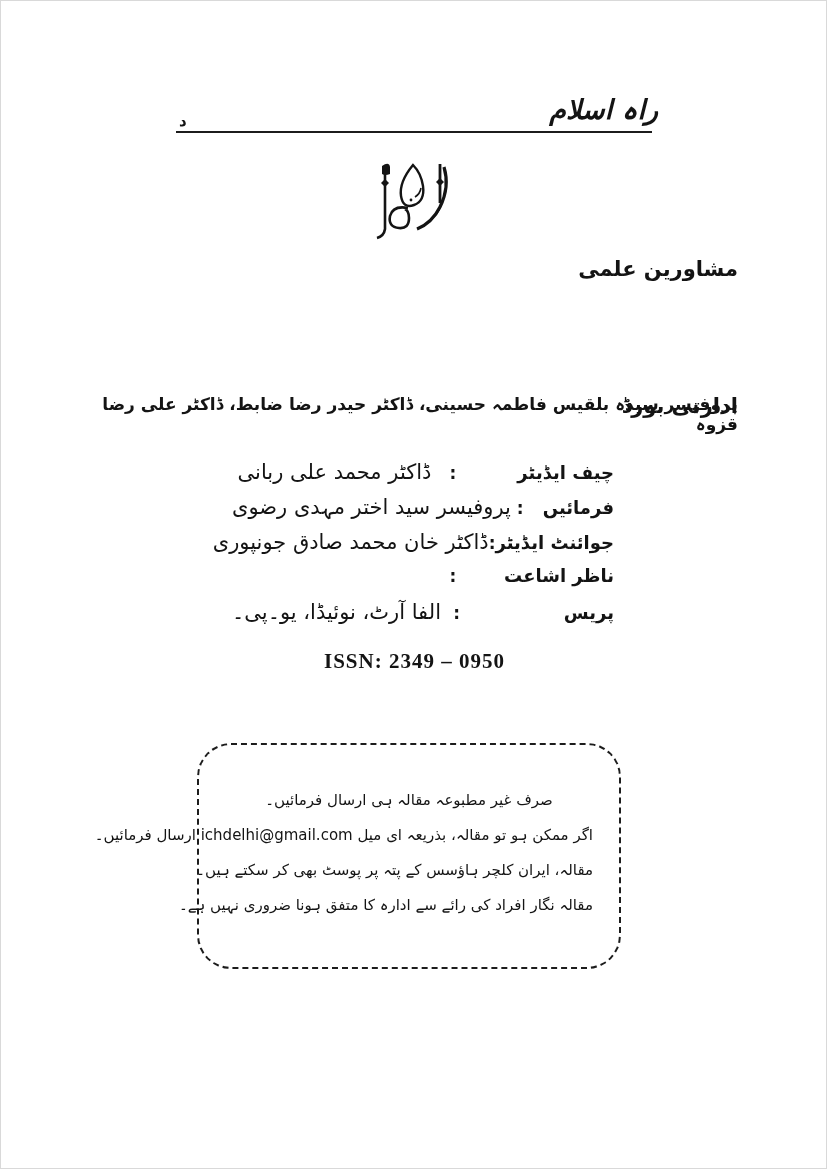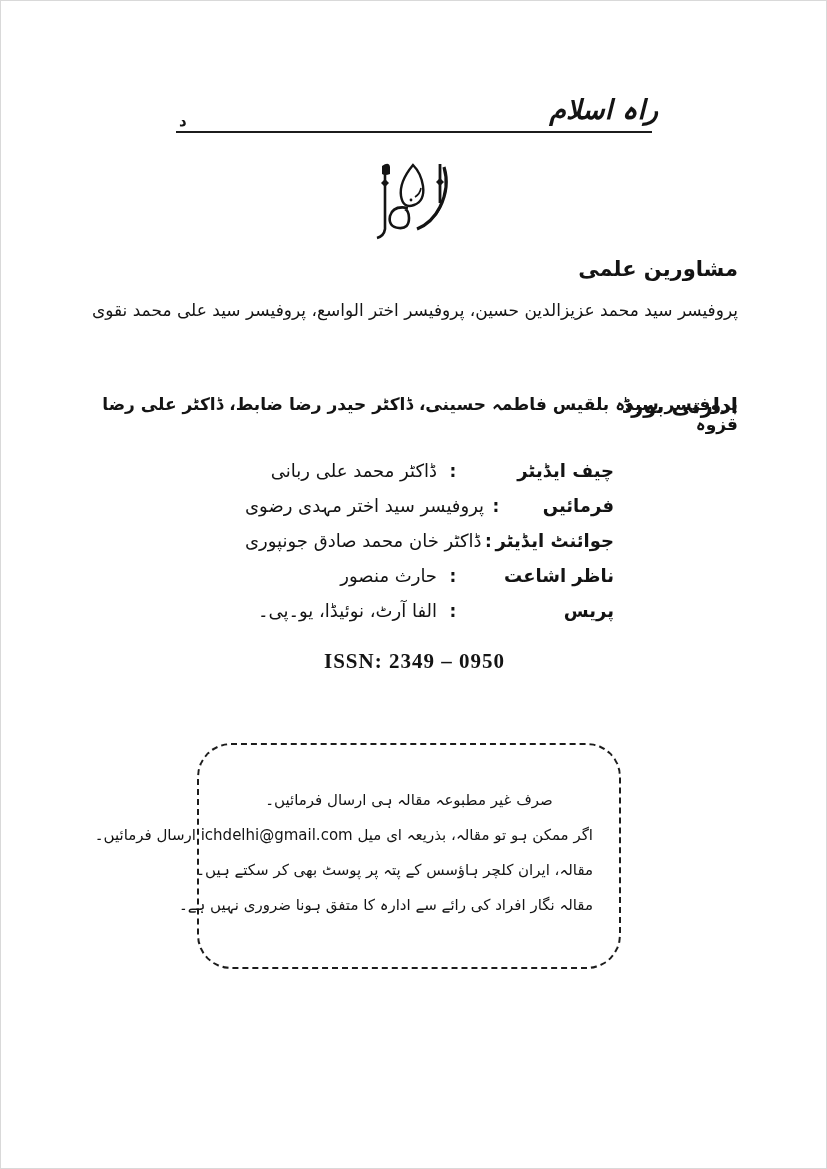--- a/index.html
+++ b/index.html
@@ -47,21 +47,21 @@
   .n-board      { top:393px; font-size:17px;font-weight:bold; }
 
   
   .masthead {
     position:absolute; top:459px; right:212px; width:382px;
     direction:rtl;
   }
   .m-row { display:flex; align-items:baseline; height:35px; }
   .m-label { width:145px; font-size:18px; font-weight:bold; white-space:nowrap; }
   .m-colon { width:32px; text-align:center; font-size:17px; font-weight:bold; }
-  .m-value { flex:1; font-size:18px; text-align:right; white-space:nowrap;margin-left:13px; }
+  .m-value { flex:1; font-size:21px; text-align:center; white-space:nowrap; }
 
   
   .issn {
     position:absolute; top:648px; left:90px; width:647px;
     text-align:center;
     font-family:"Liberation Serif","DejaVu Serif",serif;
     font-size:21px; font-weight:bold; letter-spacing:1px;
   }
 
   
@@ -105,21 +105,20 @@
         <path d="M72,5 L72,44" stroke="#141414" stroke-width="2.8" fill="none"></path>
         <path d="M72,19 L76,23 L72,27 L68,23 Z" fill="#141414"></path>
 
         <path d="M76,8 Q82,28 72,48 Q64,64 49,70" stroke="#141414" stroke-width="3.2" fill="none"></path>
         <path d="M73,46 q-3,9 -10,14" stroke="#141414" stroke-width="1.8" fill="none"></path>
       </svg>
     </span>
   </div>
 
   <div class="c-block h-advisors">مشاورین علمی</div>
-  <div class="c-block n-advisors">پروفیسر سید محمد عزیزالدین حسین، پروفیسر اختر الواسع، پروفیسر سید علی محمد نقوی</div>
 
   <div class="c-block h-board">ادارتی بورڈ</div>
   <div class="c-block n-board">پروفیسر سیدہ بلقیس فاطمہ حسینی، ڈاکٹر حیدر رضا ضابط، ڈاکٹر علی رضا قزوہ</div>
 
   <div class="masthead">
     <div class="m-row">
       <span class="m-label">چیف ایڈیٹر</span>
       <span class="m-colon">:</span>
       <span class="m-value">ڈاکٹر محمد علی ربانی</span>
     </div>
@@ -129,21 +128,20 @@
       <span class="m-value">پروفیسر سید اختر مہدی رضوی</span>
     </div>
     <div class="m-row">
       <span class="m-label">جوائنٹ ایڈیٹر</span>
       <span class="m-colon">:</span>
       <span class="m-value">ڈاکٹر خان محمد صادق جونپوری</span>
     </div>
     <div class="m-row">
       <span class="m-label">ناظر اشاعت</span>
       <span class="m-colon">:</span>
-      <span class="m-value">حارث منصور</span>
     </div>
     <div class="m-row">
       <span class="m-label">پریس</span>
       <span class="m-colon">:</span>
       <span class="m-value">الفا آرٹ، نوئیڈا، یو۔پی۔</span>
     </div>
   </div>
 
   <div class="issn">ISSN: 2349 – 0950</div>
 

